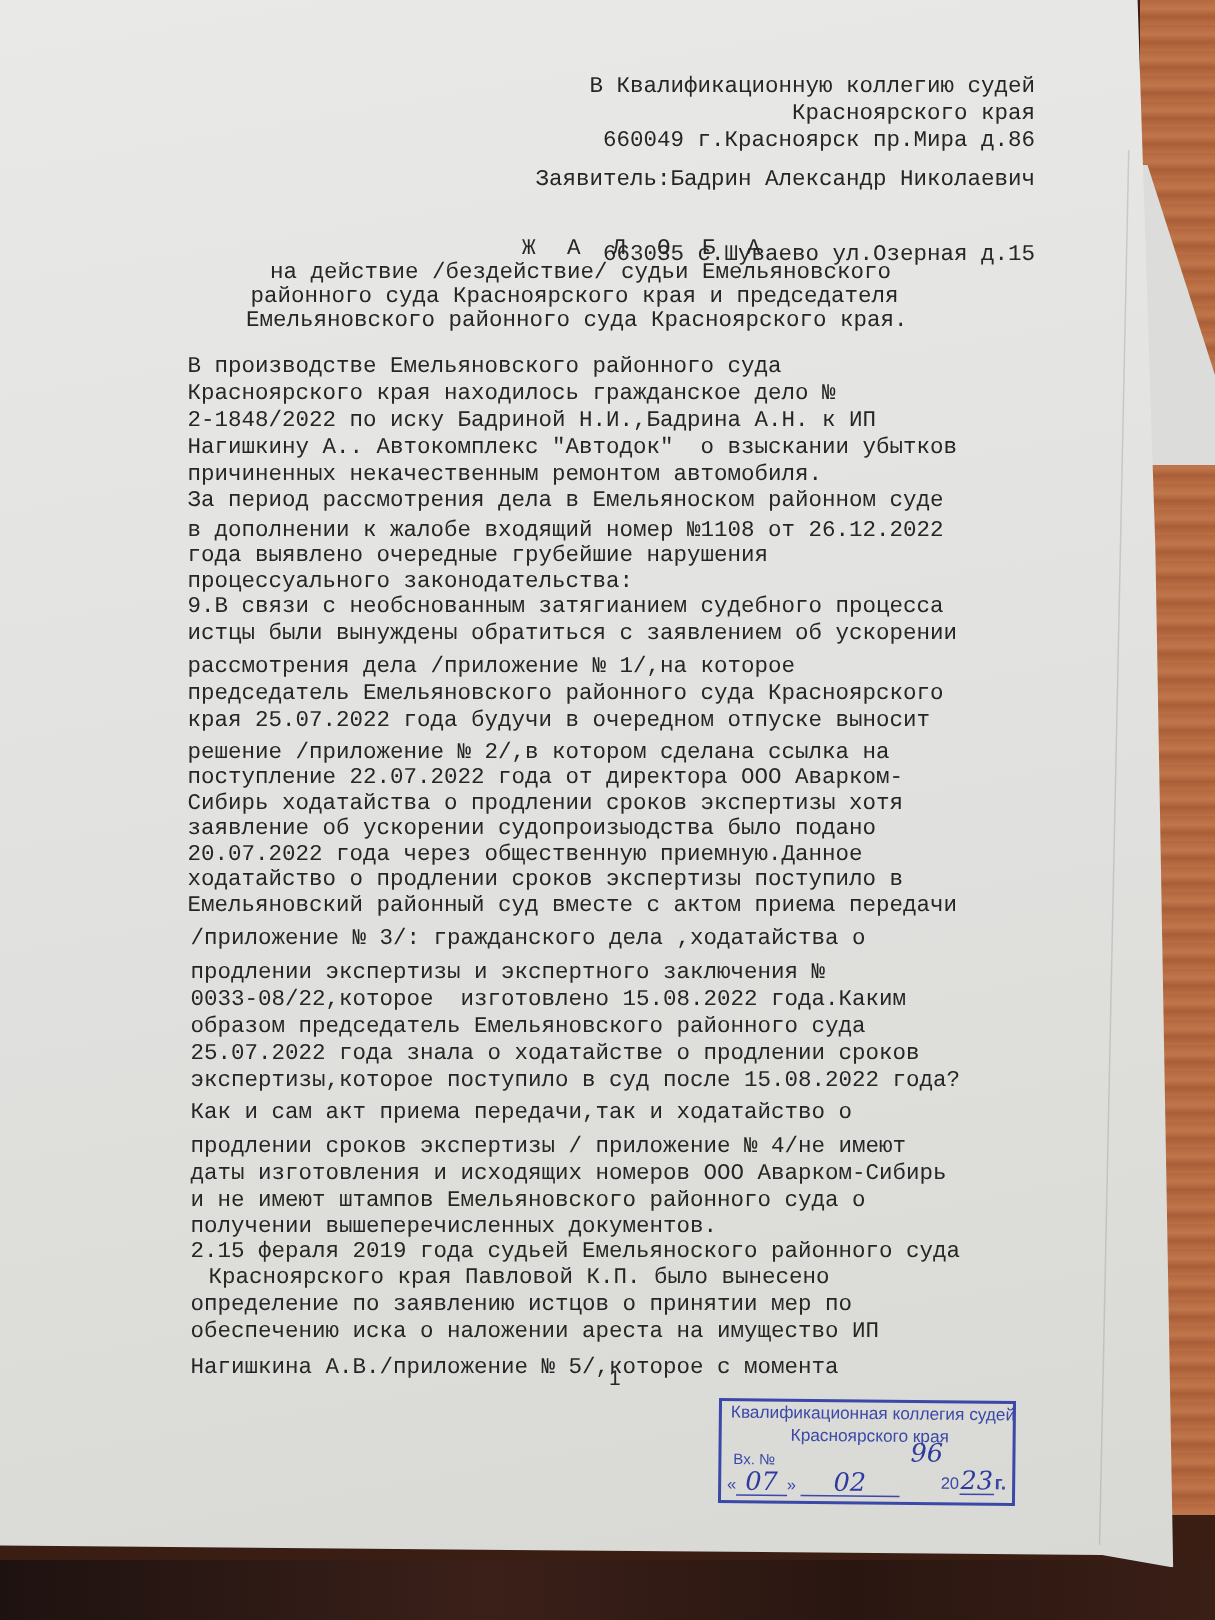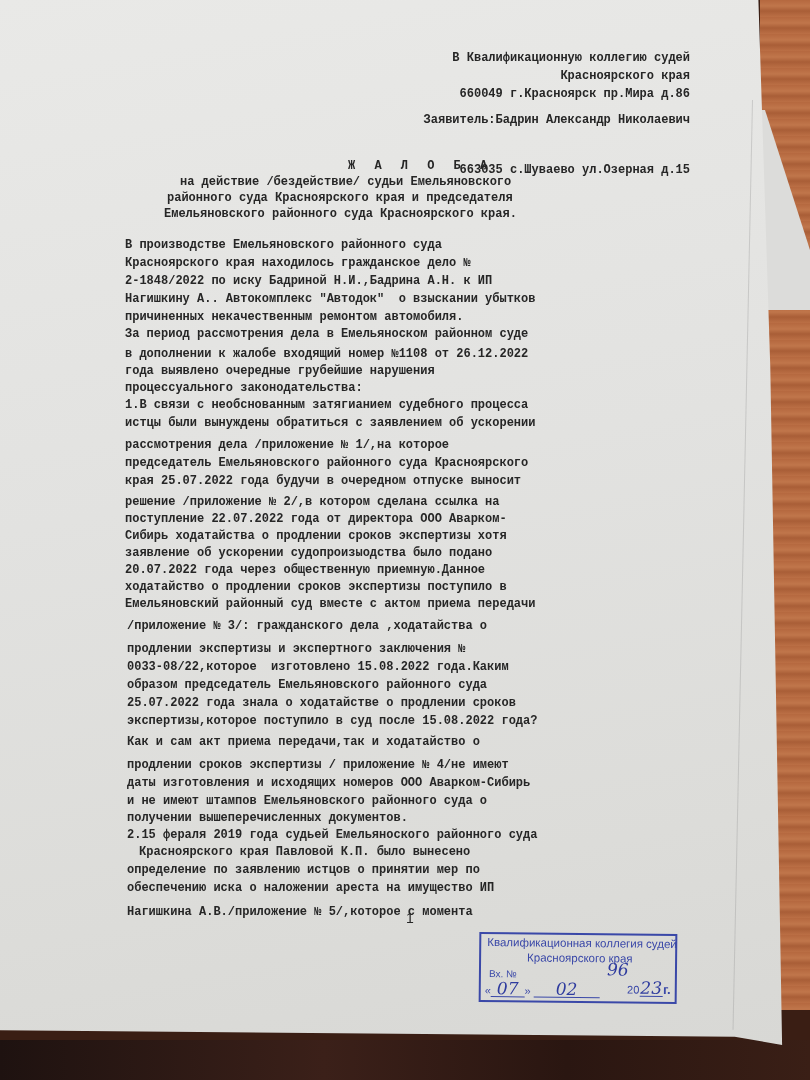--- a/index.html
+++ b/index.html
@@ -49,26 +49,25 @@
     .fold-line {
       position: absolute;
       left: 752px; top: 100px;
       width: 1px; height: 930px;
       background: rgba(150,150,150,0.35);
       transform: rotate(1.2deg);
       transform-origin: top left;
     }
     .line {
       position: absolute;
-      font-size: 12px;
+      font-size: 15px;
       color: #262626;
       white-space: pre;
       letter-spacing: 0px;
       line-height: 18px;
-      font-weight: bold;
     }
     .right {
       text-align: right;
     }
     .title {
       letter-spacing: 6px;
     }
     .page-num {
       position: absolute;
       left: 406px; top: 908px;
@@ -158,21 +157,21 @@
   <div>
     <div class="line" style="left:125px; top:236px;">В производстве Емельяновского районного суда</div>
     <div class="line" style="left:125px; top:254px;">Красноярского края находилось гражданское дело №</div>
     <div class="line" style="left:125px; top:272px;">2-1848/2022 по иску Бадриной Н.И.,Бадрина А.Н. к ИП</div>
     <div class="line" style="left:125px; top:290px;">Нагишкину А.. Автокомплекс "Автодок"  о взыскании убытков</div>
     <div class="line" style="left:125px; top:308px;">причиненных некачественным ремонтом автомобиля.</div>
     <div class="line" style="left:125px; top:325px;">За период рассмотрения дела в Емельяноском районном суде</div>
     <div class="line" style="left:125px; top:345px;">в дополнении к жалобе входящий номер №1108 от 26.12.2022</div>
     <div class="line" style="left:125px; top:362px;">года выявлено очередные грубейшие нарушения</div>
     <div class="line" style="left:125px; top:379px;">процессуального законодательства:</div>
-    <div class="line" style="left:125px; top:396px;">1.В связи с необснованным затягианием судебного процесса</div>
+    <div class="line" style="left:125px; top:396px;">9.В связи с необснованным затягианием судебного процесса</div>
     <div class="line" style="left:125px; top:414px;">истцы были вынуждены обратиться с заявлением об ускорении</div>
     <div class="line" style="left:125px; top:436px;">рассмотрения дела /приложение № 1/,на которое</div>
     <div class="line" style="left:125px; top:454px;">председатель Емельяновского районного суда Красноярского</div>
     <div class="line" style="left:125px; top:472px;">края 25.07.2022 года будучи в очередном отпуске выносит</div>
     <div class="line" style="left:125px; top:493px;">решение /приложение № 2/,в котором сделана ссылка на</div>
     <div class="line" style="left:125px; top:510px;">поступление 22.07.2022 года от директора ООО Аварком-</div>
     <div class="line" style="left:125px; top:527px;">Сибирь ходатайства о продлении сроков экспертизы хотя</div>
     <div class="line" style="left:125px; top:544px;">заявление об ускорении судопроизыодства было подано</div>
     <div class="line" style="left:125px; top:561px;">20.07.2022 года через общественную приемную.Данное</div>
     <div class="line" style="left:125px; top:578px;">ходатайство о продлении сроков экспертизы поступило в</div>

